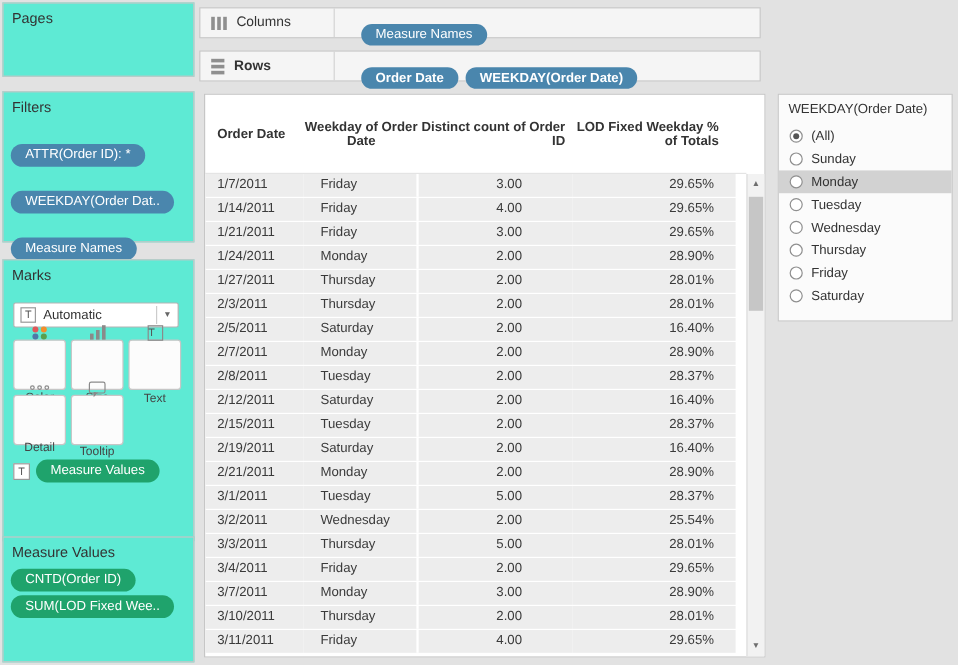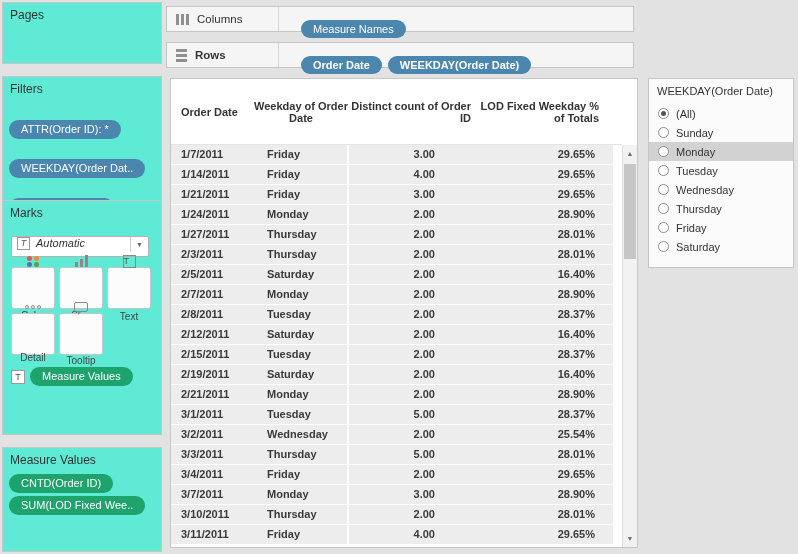--- a/index.html
+++ b/index.html
@@ -6,32 +6,32 @@
   html,body { width:798px; height:554px; }
   body { font-family:"Liberation Sans", sans-serif; background:#e2e2e2; overflow:hidden; }
   .app { position:relative; width:798px; height:554px; font-size:11px; color:#333; }
 
   .card { position:absolute; background:#5eead4; border:1px solid #c6c6c6; }
   .card-title { font-size:12px; color:#333; padding:5px 7px 4px; }
 
   
   .pages-card { left:2px; top:2px; width:160px; height:62px; }
   .filters-card { left:2px; top:76px; width:160px; height:126px; }
-  .marks-card { left:2px; top:200px; width:160px; height:235px; }
+  .marks-card { left:2px; top:216px; width:160px; height:235px; }
   .mv-card { left:2px; top:447px; width:160px; height:105px; }
 
   .pill { height:19px; line-height:19px; border-radius:10px; color:#fff; font-size:11px;
           text-align:center; padding:0 12px; margin:3px 6px; width:fit-content; white-space:nowrap; }
   .pill.blue { background:#4a86ad;margin-top:20px; }
   .pill.green { background:#1fa36c; }
   .shelf-pill { margin:0; height:18px; line-height:18px; }
 
   
   .mark-dropdown { margin:12px 8px 8px; height:21px; width:138px; background:#fff;
-                   border:1px solid #b3b3b3; border-radius:2px; display:flex; align-items:flex-start; padding:0 5px;font-style:italic; }
+                   border:1px solid #b3b3b3; border-radius:2px; display:flex; align-items:center; padding:0 5px; }
   .t-glyph { width:13px; height:13px; border:1px solid #999; font-size:9px; line-height:11px;
              text-align:center; color:#555; margin-right:6px; background:#fff; }
   .t-glyph::before { content:"T"; }
   .dd-text { font-size:11px; color:#333; }
   .caret { margin-left:auto; color:#666; font-size:7px; border-left:1px solid #ccc; padding-left:5px;
            height:15px; display:flex; align-items:center; }
   .caret::before { content:"▼"; }
 
   .mark-buttons { display:flex; flex-wrap:wrap; padding:0 6px; width:158px; }
   .mbtn { width:44px; height:42px; background:#fcfcfc; border:1px solid #c6c6c6; border-radius:3px;
@@ -81,21 +81,21 @@
   
   .table-card { position:absolute; left:170px; top:78px; width:468px; height:470px;
                 background:#fff; border:1px solid #c6c6c6; }
   .thead { position:absolute; top:0; left:0; right:15px; height:66px; display:flex;
            border-bottom:1px solid #e4e4e4; }
   .th { font-weight:bold; font-size:11px; color:#333; display:flex; align-items:center; }
   .th.h0 { width:82px; padding-left:10px; }
   .th.h1 { width:96px; justify-content:center; text-align:center; }
   .th.h2 { width:128px; justify-content:flex-end; text-align:right; padding-right:6px; }
   .th.h3 { width:136px; justify-content:flex-end; text-align:right; padding-right:14px; }
-  .tbody { position:absolute; top:66px; left:0; right:15px; bottom:0; overflow:hidden;font-weight:bold; }
+  .tbody { position:absolute; top:66px; left:0; right:15px; bottom:0; overflow:hidden; }
   .trow { display:flex; height:19px; margin-bottom:1px; }
   .tcell { background:#ededed; font-size:11px; line-height:19px; color:#3a3a3a; }
   .tcell.c0 { width:82px; padding-left:10px; }
   .tcell.c1 { width:96px; padding-left:14px; border-right:2px solid #fff; }
   .tcell.c2 { width:128px; text-align:right; padding-right:42px; }
   .tcell.c3 { width:136px; text-align:right; padding-right:18px; }
 
   .vscroll { position:absolute; top:66px; right:0; bottom:0; width:15px; background:#f2f2f2;
              border-left:1px solid #ddd; }
   .varrow { position:absolute; left:0; width:14px; height:15px; color:#6e6e6e; font-size:7px;

